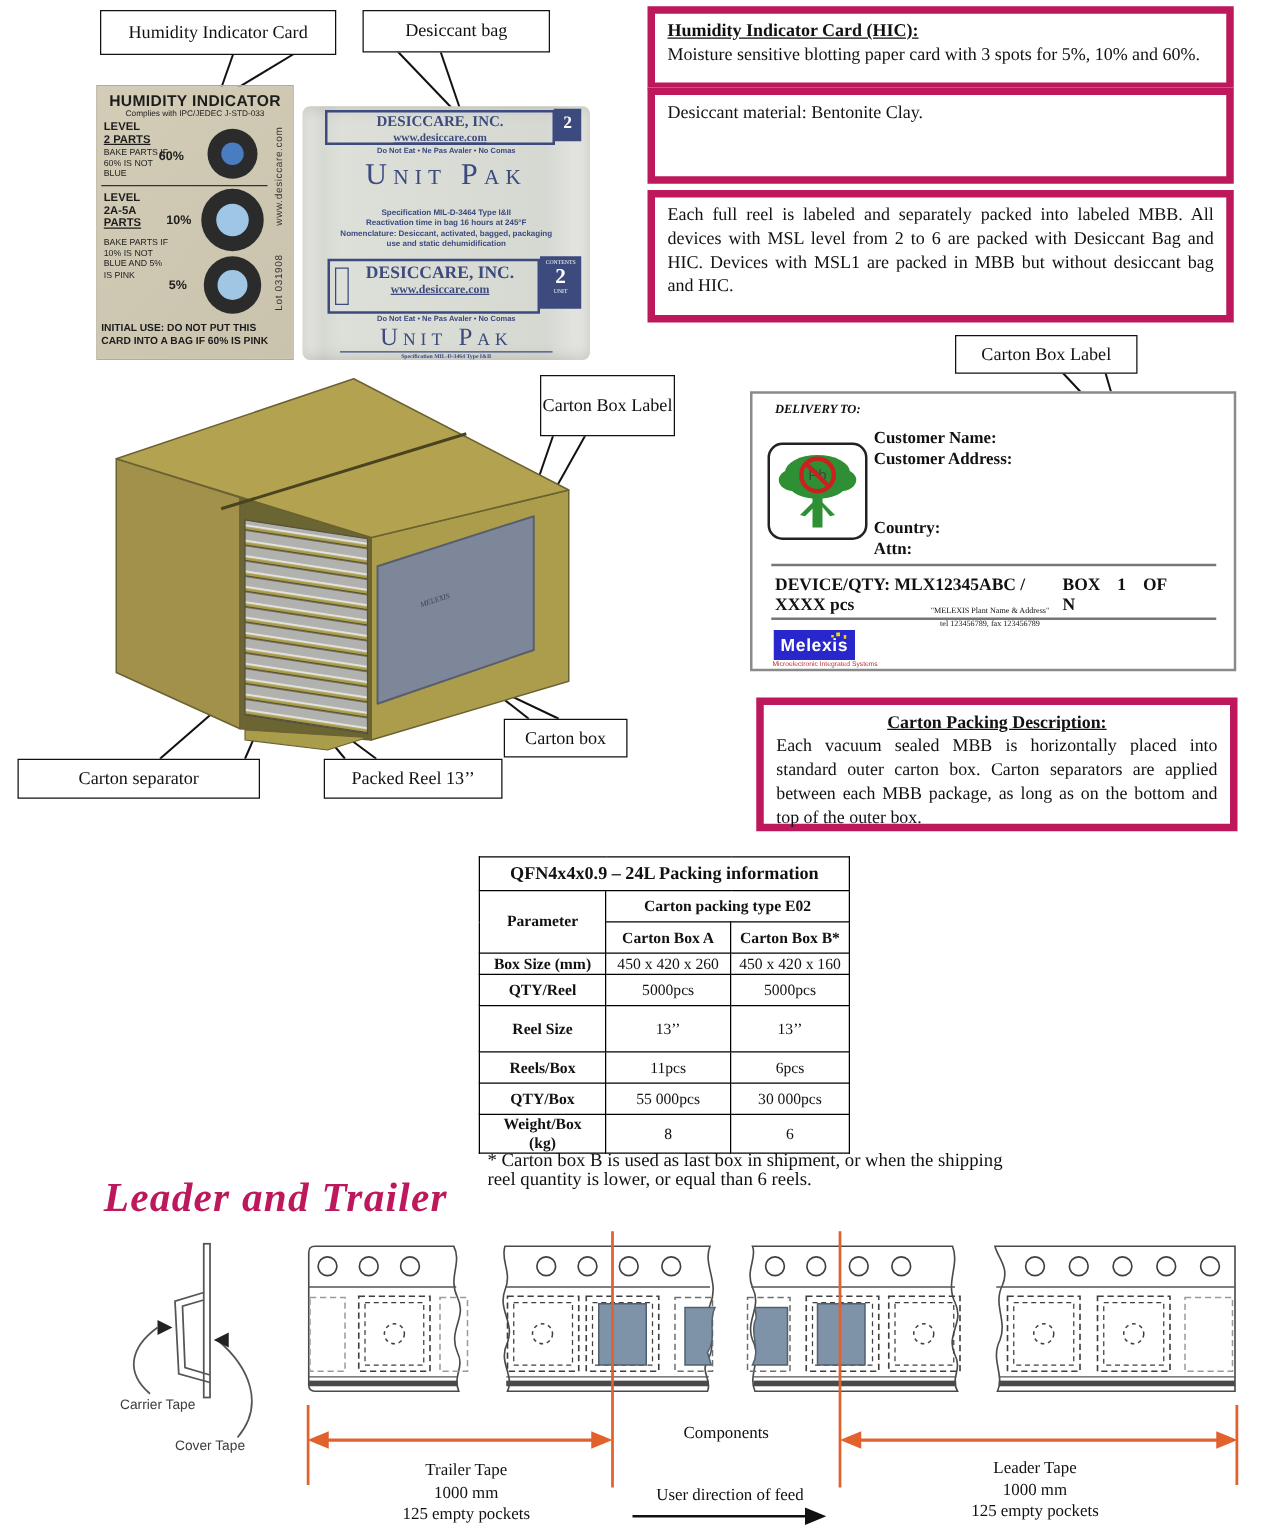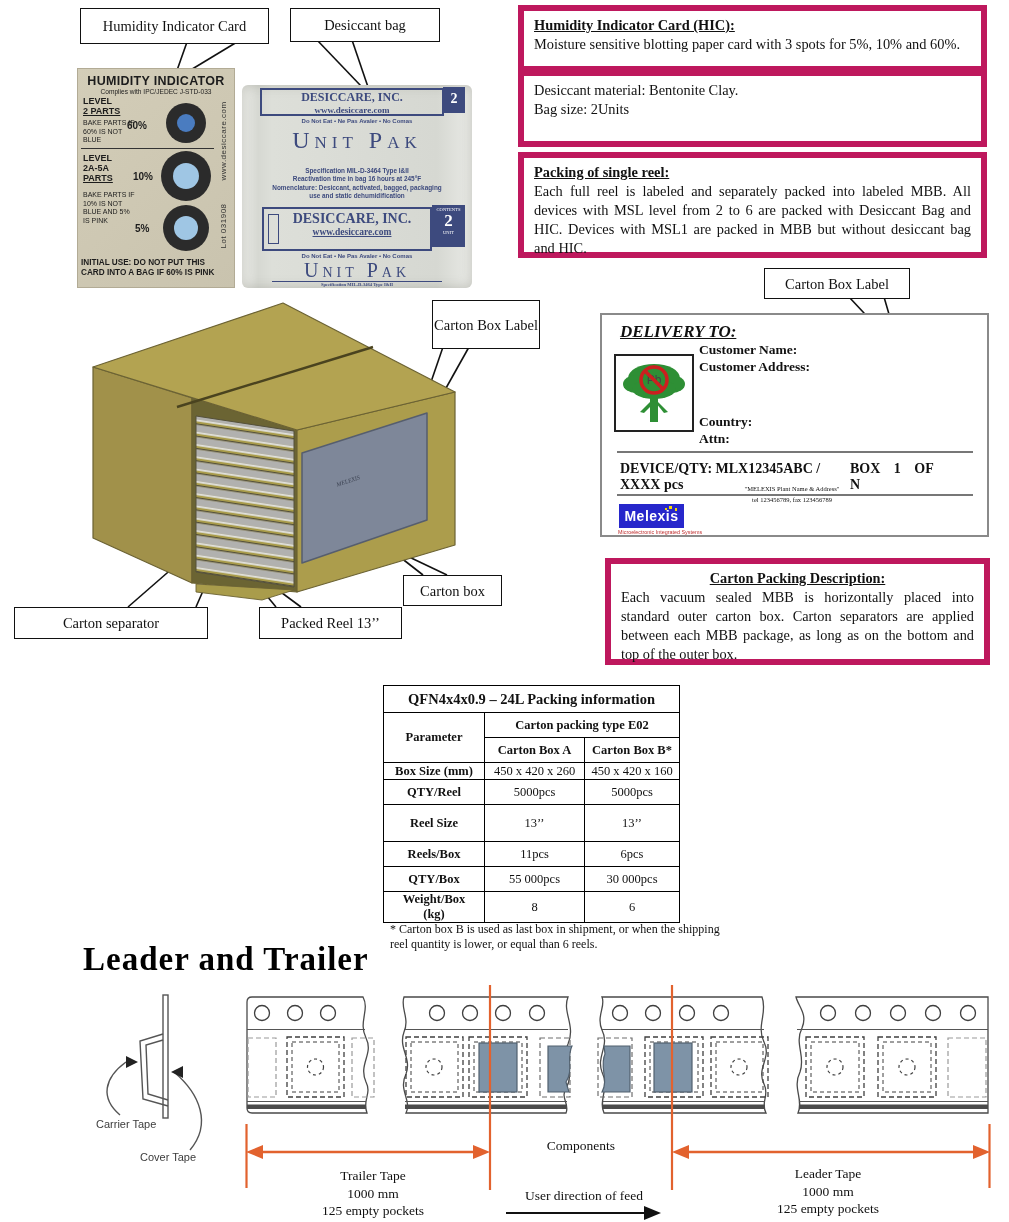--- a/index.html
+++ b/index.html
@@ -24,31 +24,31 @@
   .spot i{display:block;border-radius:50%;}
   .vtext{position:absolute;transform:rotate(-90deg);font-size:8px;letter-spacing:.5px;color:#333;white-space:nowrap;}
   
   .bag{position:absolute;z-index:2;border-radius:6px;color:#3d4a7e;
        background:linear-gradient(90deg,#edeeea 0px,#d6d8d2 16px,#dddfd9 30px,#d6d8d2 195px,#e9eae6 230px);
        box-shadow:inset 0 0 12px rgba(120,120,110,.35);font-family:"Liberation Serif",serif;}
   .bag .sans{font-family:"Liberation Sans",sans-serif;}
   .ctr{text-align:center;}
   
   .blabel{position:absolute;z-index:2;background:#fff;border:2px solid #8a8a8a;}
-  .treelogo{position:absolute;border:2.5px solid #222;border-radius:0;background:#fff;}
+  .treelogo{position:absolute;border:2.5px solid #222;border-radius:12px;background:#fff;}
   .mlxlogo{position:absolute;background:#2727cb;color:#fff;display:flex;align-items:center;justify-content:center;
            font-family:"Liberation Sans",sans-serif;font-weight:bold;font-size:14px;letter-spacing:.5px;}
   .hr{position:absolute;background:#777;height:1.5px;}
   
   table.pk{position:absolute;z-index:2;border-collapse:collapse;text-align:center;
            font-size:12.5px;background:#fff;}
   .pk td{border:1.4px solid #000;padding:0 3px;}
   .pk .tt{font-weight:bold;font-size:14.5px;height:26px;}
   .pk .hd{font-weight:bold;}
-  .heading{position:absolute;z-index:2;font-weight:bold;color:#000000;
+  .heading{position:absolute;z-index:2;font-weight:bold;font-style:italic;color:#be185d;
            font-size:33px;letter-spacing:1px;}
   .dlabel{position:absolute;z-index:2;font-size:13.5px;line-height:17.5px;text-align:center;}
   .slabel{position:absolute;z-index:2;font-family:"Liberation Sans",sans-serif;font-size:11px;color:#3c3c3c;}
 </style>
 </head>
 <body>
 
 <div id="page">
 
   <svg class="layer" width="1009" height="1222" viewBox="0 0 1009 1222">
@@ -288,31 +288,29 @@
     <div class="abs ctr" style="left:0;top:174px;width:230px;font-size:20px;letter-spacing:4px;font-variant:small-caps;">Unit Pak</div>
     <div class="abs ctr" style="left:30px;top:196px;width:170px;font-size:4.6px;font-weight:bold;border-top:1.5px solid #3d4a7e;">Specification MIL-D-3464 Type I&amp;II</div>
   </div>
 
   <div class="ibox" style="left:518px;top:5px;width:437px;height:45px;">
     <div class="t">Humidity Indicator Card (HIC):</div>
     <div>Moisture sensitive blotting paper card with 3 spots for 5%, 10% and 60%.</div>
   </div>
   <div class="ibox" style="left:518px;top:70px;width:437px;height:55px;">
     <div>Desiccant material: Bentonite Clay.</div>
-    <div>Bag size: 2Units</div>
   </div>
   <div class="ibox" style="left:518px;top:152px;width:437px;height:84px;">
-    <div class="t">Packing of single reel:</div>
     <div class="just">Each full reel is labeled and separately packed into labeled MBB. All devices with MSL level from 2 to 6 are packed with Desiccant Bag and HIC. Devices with MSL1 are packed in MBB but without desiccant bag and HIC.</div>
   </div>
 
   <div class="abs z2" style="left:336px;top:478px;font-size:6px;font-style:italic;color:#3a4050;transform:rotate(-18deg);">MELEXIS</div>
 
   <div class="blabel" style="left:600px;top:313px;width:385px;height:220px;">
-    <div class="abs" style="left:18px;top:7px;font-size:17px;font-weight:bold;font-style:italic;text-decoration:underline;">DELIVERY TO:</div>
+    <div class="abs" style="left:18px;top:7px;font-size:10px;font-weight:bold;font-style:italic;">DELIVERY TO:</div>
     <div class="treelogo" style="left:12px;top:39px;width:76px;height:74px;">
       <svg width="76" height="74" viewBox="0 0 76 74">
         <g fill="#2e8f35">
           <ellipse cx="38" cy="22" rx="26" ry="14"></ellipse>
           <ellipse cx="20" cy="28" rx="13" ry="9"></ellipse>
           <ellipse cx="56" cy="28" rx="13" ry="9"></ellipse>
           <ellipse cx="38" cy="33" rx="22" ry="10"></ellipse>
           <rect x="34" y="36" width="8" height="30"></rect>
           <path d="M36,44 L24,56 L28,57 L38,47 Z"></path>
           <path d="M40,44 L52,56 L48,57 L40,47 Z"></path>
@@ -396,21 +394,21 @@
           <td>30 000pcs</td>
         </tr>
     <tr style="height:31px;">
           <td class="hd" style="width:86px;padding:0 7px;">Weight/Box (kg)</td>
           <td>8</td>
           <td>6</td>
         </tr>
   </tbody>
     </table>
 
-  <div class="abs z2" style="left:390px;top:922px;font-size:12px;line-height:15px;">
+  <div class="abs z2" style="left:390px;top:922px;font-size:15px;line-height:15px;">
     <div>* Carton box B is used as last box in shipment, or when the shipping</div>
     <div>reel quantity is lower, or equal than 6 reels.</div>
   </div>
 
   <div class="heading" style="left:83px;top:941px;">Leader and Trailer</div>
 
   <div class="slabel" style="left:96px;top:1118px;width:84px;">Carrier Tape</div>
   <div class="slabel" style="left:140px;top:1151px;width:84px;">Cover Tape</div>
   <div class="dlabel" style="left:521px;top:1137px;width:120px;">Components</div>
   <div class="dlabel" style="left:291px;top:1167px;width:164px;">

